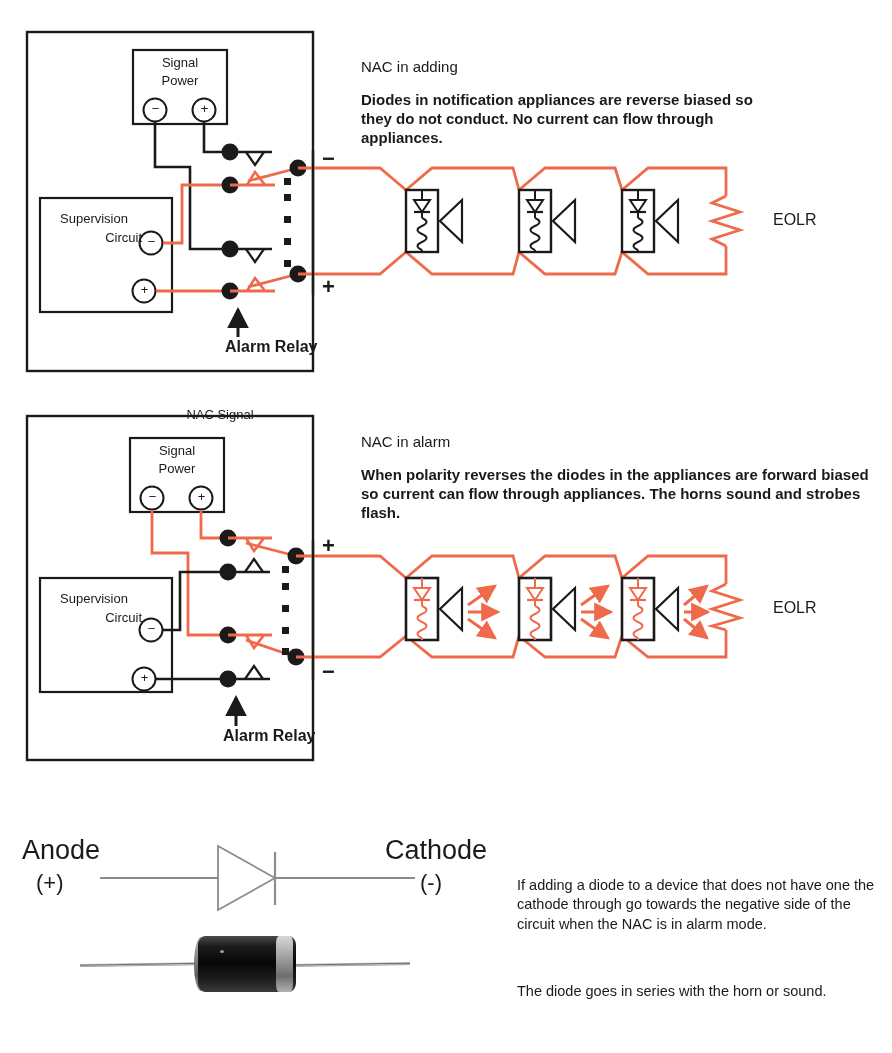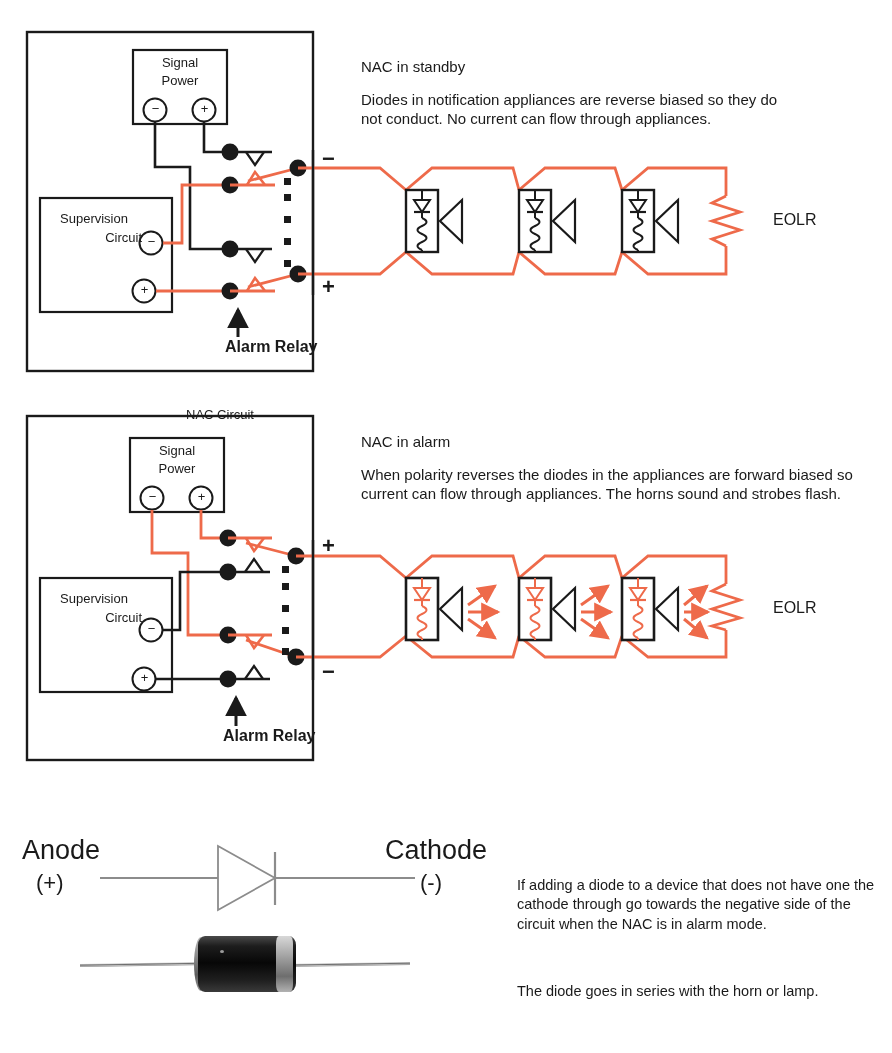--- a/index.html
+++ b/index.html
@@ -3,21 +3,21 @@
 <meta charset="utf-8">
 <style>
   html,body{margin:0;padding:0;background:#ffffff;}
   body{width:892px;height:1053px;position:relative;overflow:hidden;
        font-family:"Liberation Sans","DejaVu Sans",sans-serif;color:#1a1a1a;}
   .stage{position:absolute;left:0;top:0;width:892px;height:1053px;}
   svg.layer{position:absolute;left:0;top:0;width:892px;height:1053px;overflow:visible;}
 
   .txt{position:absolute;white-space:pre;line-height:1.28;}
   .t-head{font-size:15px;}
-  .t-body{font-size:15px;}
+  .t-body{font-size:15px;font-weight:bold;}
   .t-small{font-size:13px;}
   .t-bold{font-weight:bold;font-size:16px;margin-left:47px;}
   .t-big{font-size:27px;}
   .t-mid{font-size:22px;}
   .t-eolr{font-size:16px;margin-left:27px;}
   .t-sign{font-size:22px;font-weight:bold;}
   .t-note{font-size:14.5px;line-height:1.33;}
 
   
   .diode-photo{position:absolute;}
@@ -278,24 +278,24 @@
   <div class="txt t-small" style="left:144px;top:234px;width:15px;text-align:center;">−</div>
   <div class="txt t-small" style="left:137px;top:282px;width:15px;text-align:center;">+</div>
 
   <div class="txt t-bold" style="left:178px;top:337px;">Alarm Relay</div>
 
   <div class="txt t-sign" style="left:322px;top:145px;">−</div>
   <div class="txt t-sign" style="left:322px;top:273px;">+</div>
 
   <div class="txt t-eolr" style="left:746px;top:210px;">EOLR</div>
 
-  <div class="txt t-head" style="left:361px;top:57px;">NAC in standby</div>
+  <div class="txt t-head" style="left:361px;top:57px;">NAC in adding</div>
   <div class="txt t-body" style="left:361px;top:90px;width:420px;white-space:normal;">Diodes in notification appliances are reverse biased so they do not conduct. No current can flow through appliances.</div>
 
-  <div class="txt t-small" style="left:120px;top:407px;width:200px;text-align:center;">NAC Circuit</div>
+  <div class="txt t-small" style="left:120px;top:407px;width:200px;text-align:center;">NAC Signal</div>
 
   <div class="txt t-small" style="left:145px;top:443px;width:64px;text-align:center;">Signal</div>
   <div class="txt t-small" style="left:145px;top:461px;width:64px;text-align:center;">Power</div>
   <div class="txt t-small" style="left:145px;top:489px;width:15px;text-align:center;">−</div>
   <div class="txt t-small" style="left:194px;top:489px;width:15px;text-align:center;">+</div>
 
   <div class="txt t-small" style="left:46px;top:591px;width:96px;text-align:center;">Supervision</div>
   <div class="txt t-small" style="left:46px;top:610px;width:96px;text-align:right;">Circuit</div>
   <div class="txt t-small" style="left:144px;top:621px;width:15px;text-align:center;">−</div>
   <div class="txt t-small" style="left:137px;top:670px;width:15px;text-align:center;">+</div>
@@ -309,15 +309,15 @@
 
   <div class="txt t-head" style="left:361px;top:432px;">NAC in alarm</div>
   <div class="txt t-body" style="left:361px;top:465px;width:516px;white-space:normal;">When polarity reverses the diodes in the appliances are forward biased so current can flow through appliances. The horns sound and strobes flash.</div>
 
   <div class="txt t-big" style="left:22px;top:833px;">Anode</div>
   <div class="txt t-mid" style="left:36px;top:869px;">(+)</div>
   <div class="txt t-big" style="left:385px;top:833px;">Cathode</div>
   <div class="txt t-mid" style="left:420px;top:869px;">(-)</div>
 
   <div class="txt t-note" style="left:517px;top:876px;width:362px;white-space:normal;">If adding a diode to a device that does not have one the cathode through go towards the negative side of the circuit when the NAC is in alarm mode.</div>
-  <div class="txt t-note" style="left:517px;top:982px;width:362px;white-space:normal;">The diode goes in series with the horn or lamp.</div>
+  <div class="txt t-note" style="left:517px;top:982px;width:362px;white-space:normal;">The diode goes in series with the horn or sound.</div>
 
 </div>
 
 </body></html>

